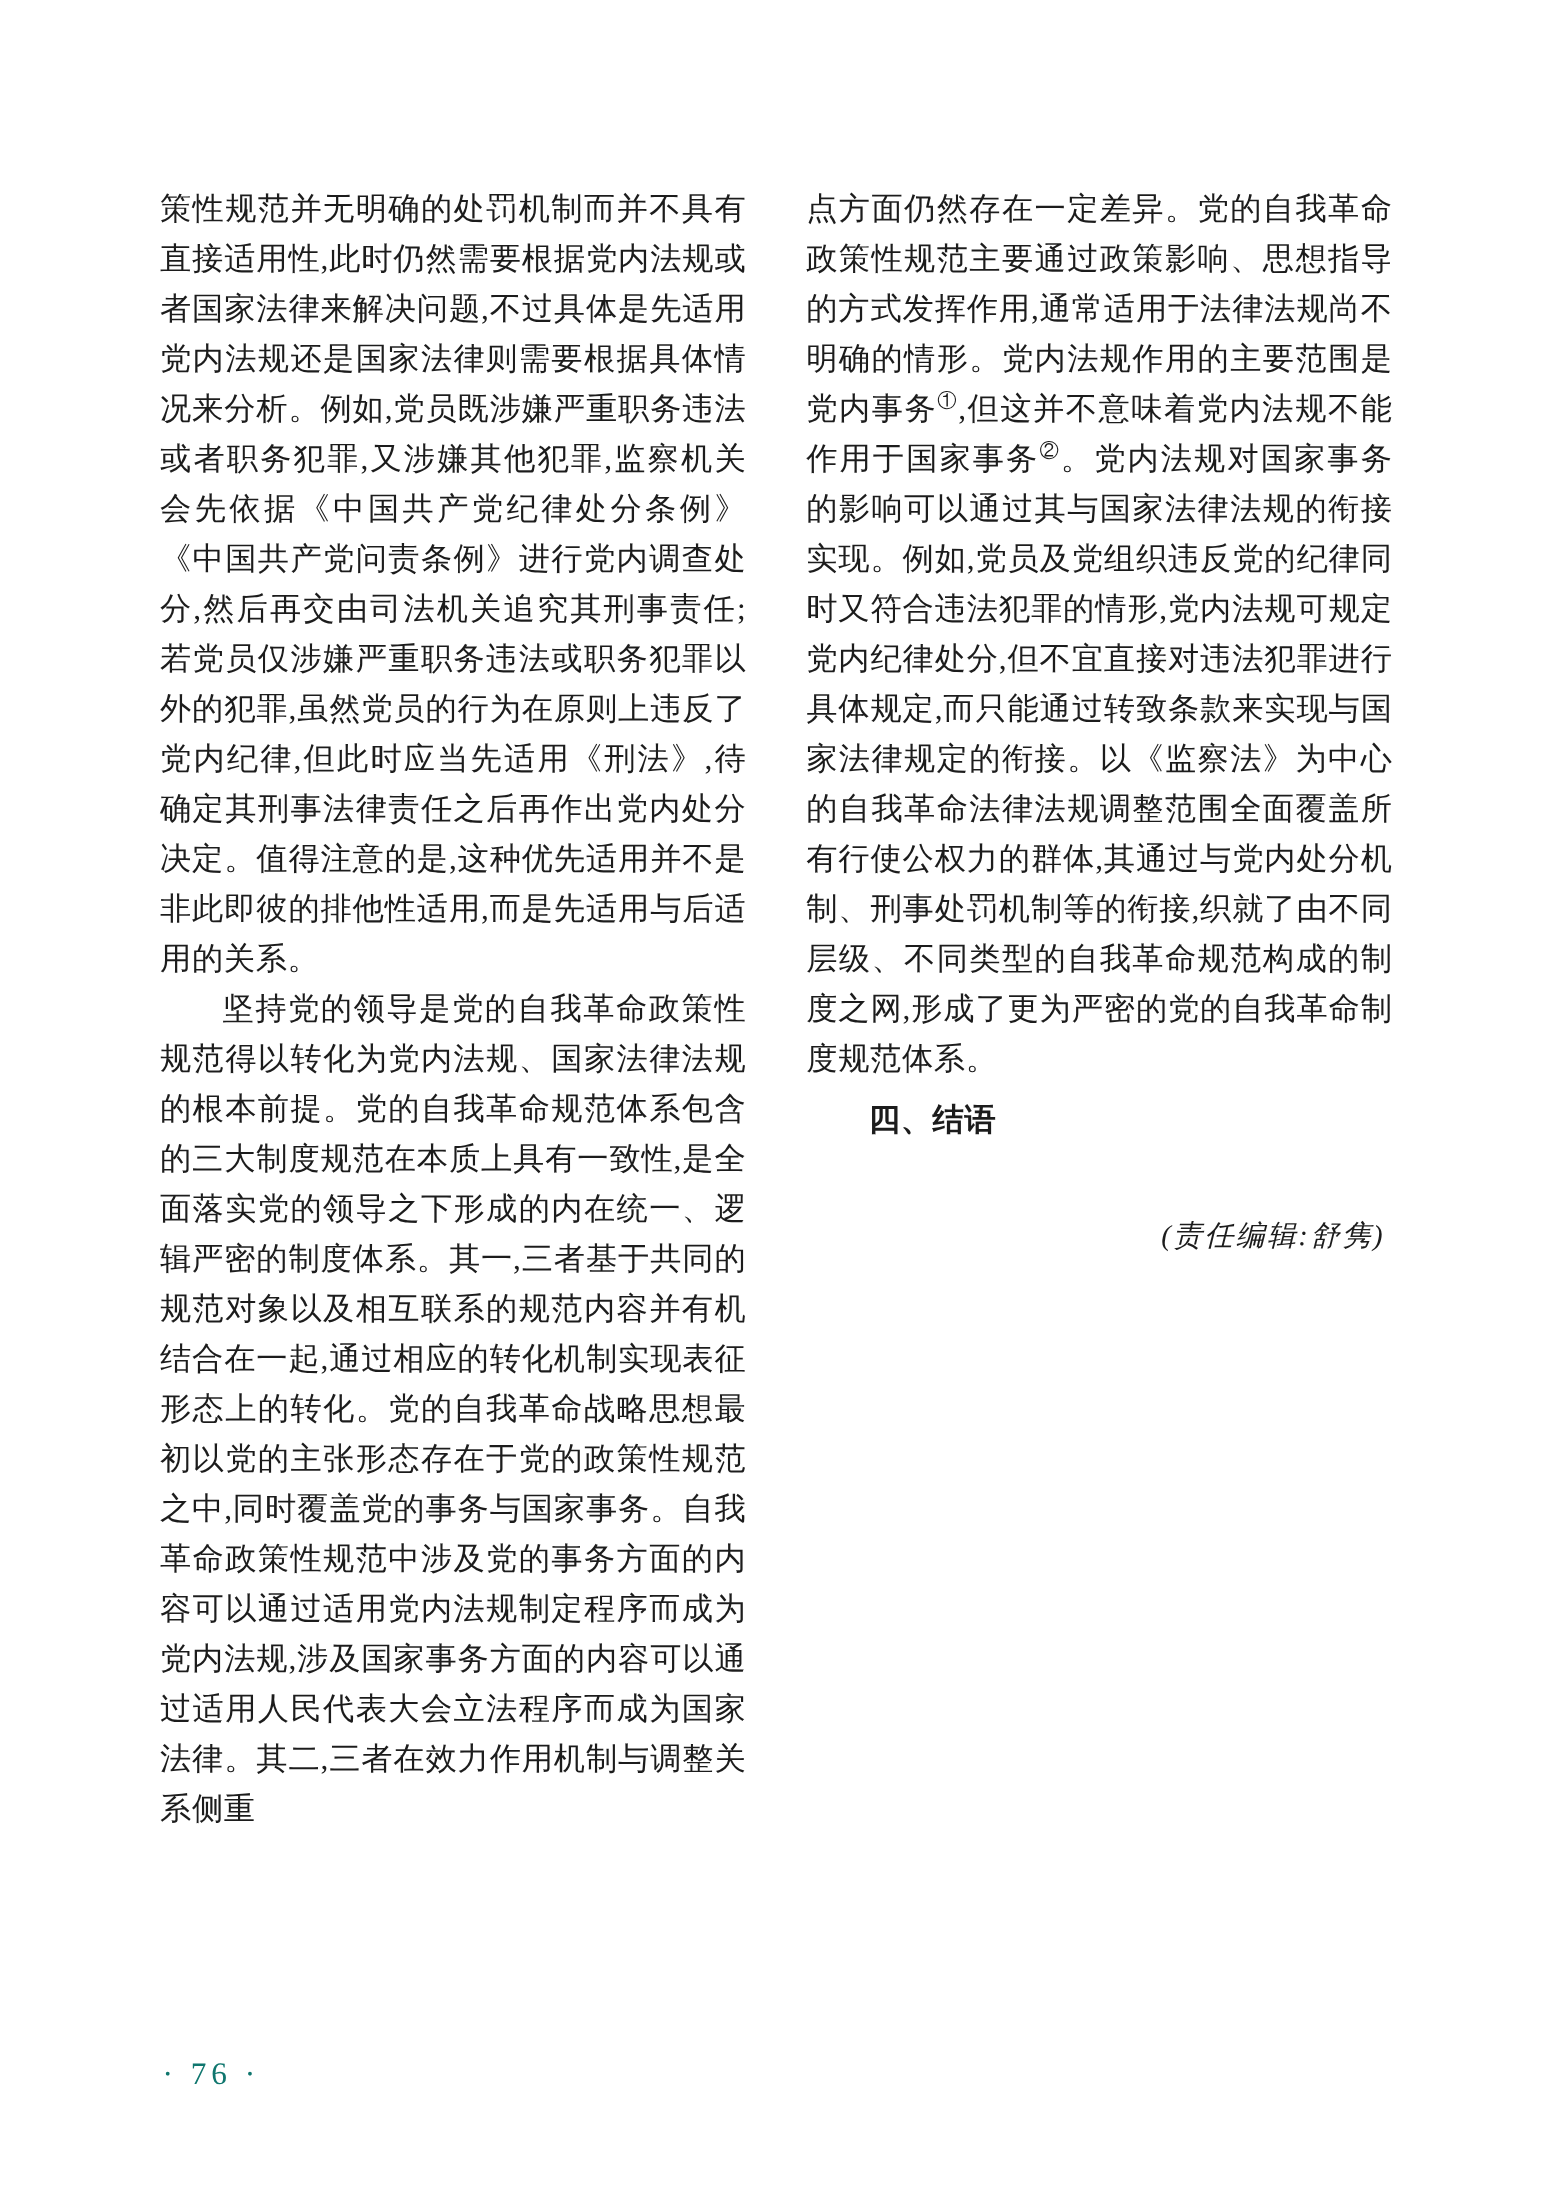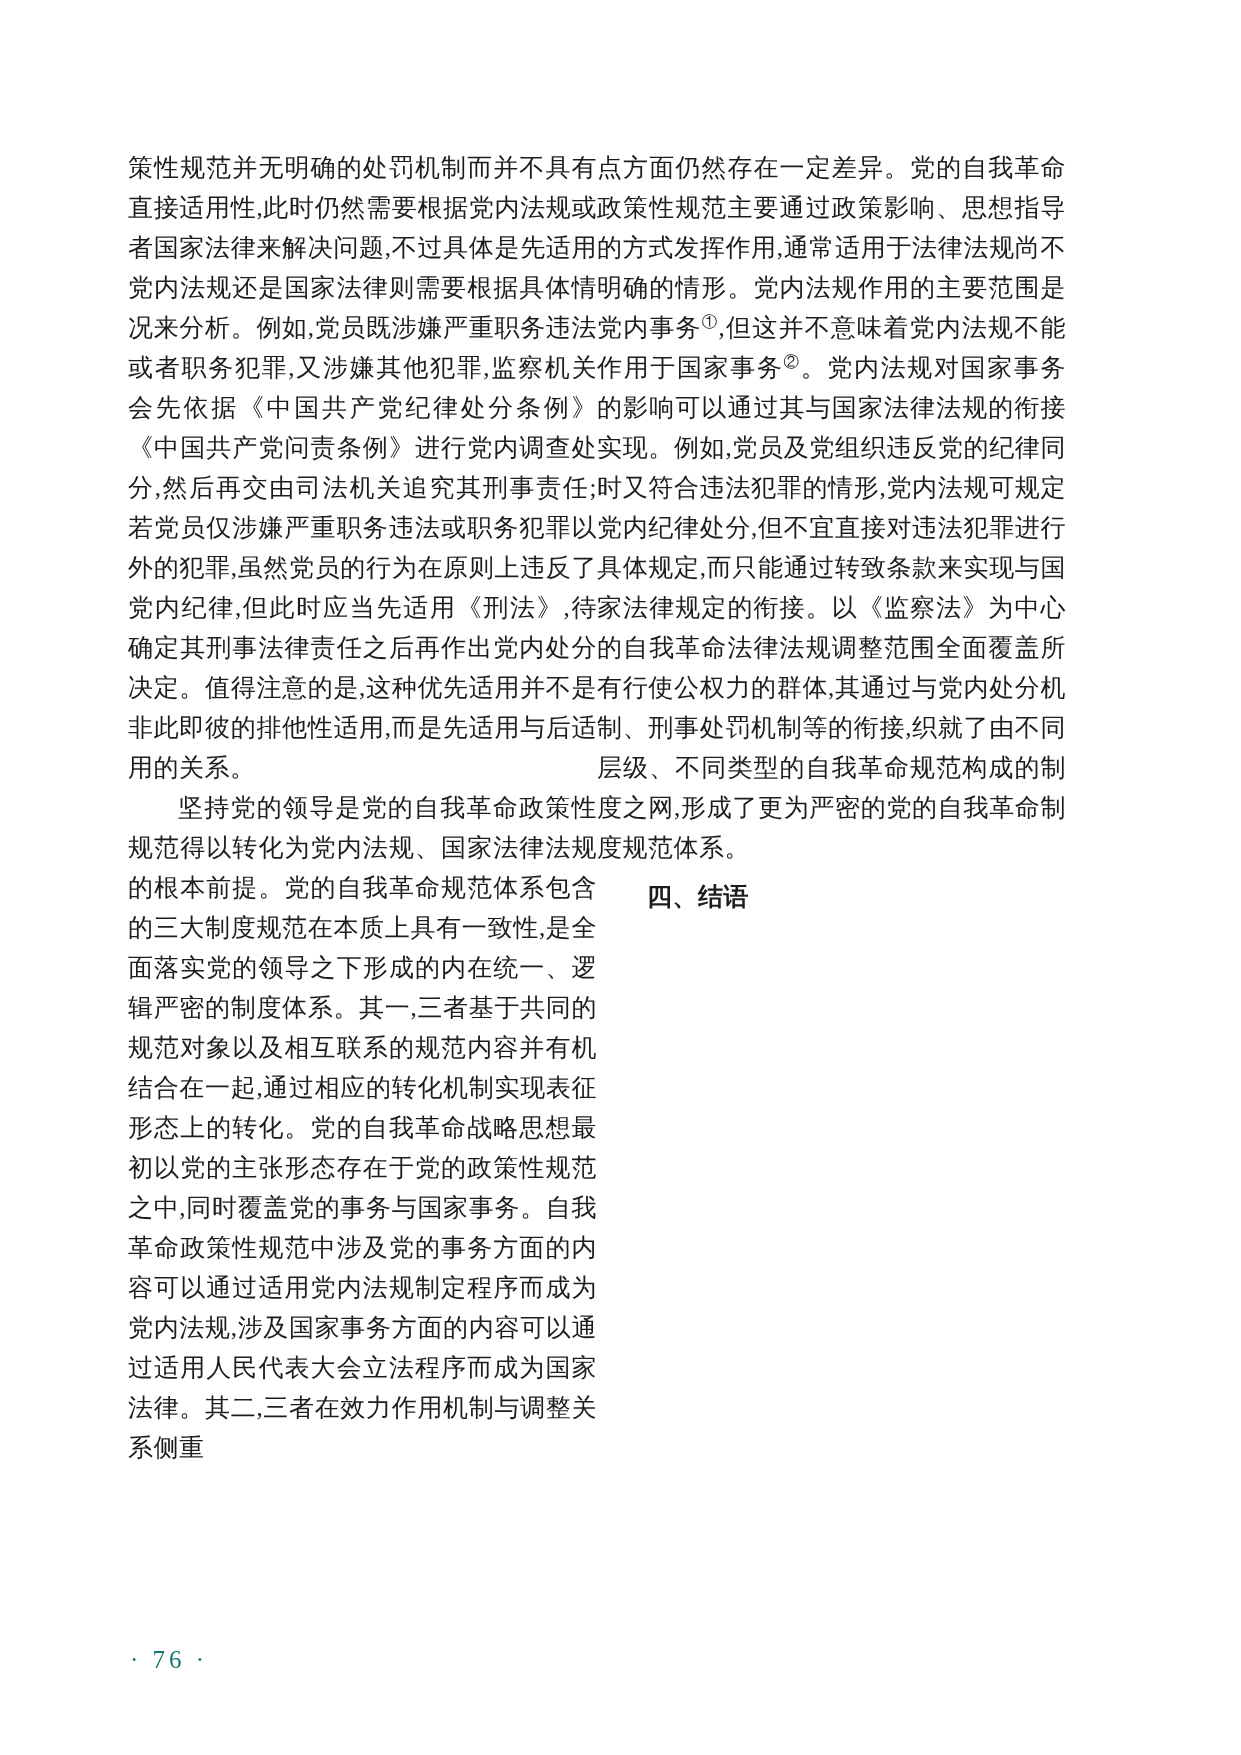--- a/index.html
+++ b/index.html
@@ -20,20 +20,21 @@
     background: #ffffff;
   }
   .main {
     position: absolute;
     left: 128px;
     top: 148px;
     width: 986px;
   }
   .columns {
     display: flex;
+    gap: 48px;
   }
   .column {
     width: 469px;
     font-size: 25px;
     line-height: 40px;
     text-align: justify;
     letter-spacing: 0.5px;
   }
   .column p {
     margin: 0;
@@ -103,20 +104,21 @@
     <div class="columns">
 
       <div class="column">
         <p>策性规范并无明确的处罚机制而并不具有直接适用性,此时仍然需要根据党内法规或者国家法律来解决问题,不过具体是先适用党内法规还是国家法律则需要根据具体情况来分析。例如,党员既涉嫌严重职务违法或者职务犯罪,又涉嫌其他犯罪,监察机关会先依据《中国共产党纪律处分条例》《中国共产党问责条例》进行党内调查处分,然后再交由司法机关追究其刑事责任;若党员仅涉嫌严重职务违法或职务犯罪以外的犯罪,虽然党员的行为在原则上违反了党内纪律,但此时应当先适用《刑法》,待确定其刑事法律责任之后再作出党内处分决定。值得注意的是,这种优先适用并不是非此即彼的排他性适用,而是先适用与后适用的关系。</p>
         <p class="para-indent">坚持党的领导是党的自我革命政策性规范得以转化为党内法规、国家法律法规的根本前提。党的自我革命规范体系包含的三大制度规范在本质上具有一致性,是全面落实党的领导之下形成的内在统一、逻辑严密的制度体系。其一,三者基于共同的规范对象以及相互联系的规范内容并有机结合在一起,通过相应的转化机制实现表征形态上的转化。党的自我革命战略思想最初以党的主张形态存在于党的政策性规范之中,同时覆盖党的事务与国家事务。自我革命政策性规范中涉及党的事务方面的内容可以通过适用党内法规制定程序而成为党内法规,涉及国家事务方面的内容可以通过适用人民代表大会立法程序而成为国家法律。其二,三者在效力作用机制与调整关系侧重</p>
       </div>
 
       <div class="column">
         <p class="sup-marks">点方面仍然存在一定差异。党的自我革命政策性规范主要通过政策影响、思想指导的方式发挥作用,通常适用于法律法规尚不明确的情形。党内法规作用的主要范围是党内事务<sup>①</sup>,但这并不意味着党内法规不能作用于国家事务<sup>②</sup>。党内法规对国家事务的影响可以通过其与国家法律法规的衔接实现。例如,党员及党组织违反党的纪律同时又符合违法犯罪的情形,党内法规可规定党内纪律处分,但不宜直接对违法犯罪进行具体规定,而只能通过转致条款来实现与国家法律规定的衔接。以《监察法》为中心的自我革命法律法规调整范围全面覆盖所有行使公权力的群体,其通过与党内处分机制、刑事处罚机制等的衔接,织就了由不同层级、不同类型的自我革命规范构成的制度之网,形成了更为严密的党的自我革命制度规范体系。</p>
         <h2 class="section-heading">四、结语</h2>
+        <div class="editor-note">(责任编辑:舒隽)</div>
       </div>
 
     </div>
   </div>
 
 
   <div class="page-number">· 76 ·</div>
 
 </div>
 

